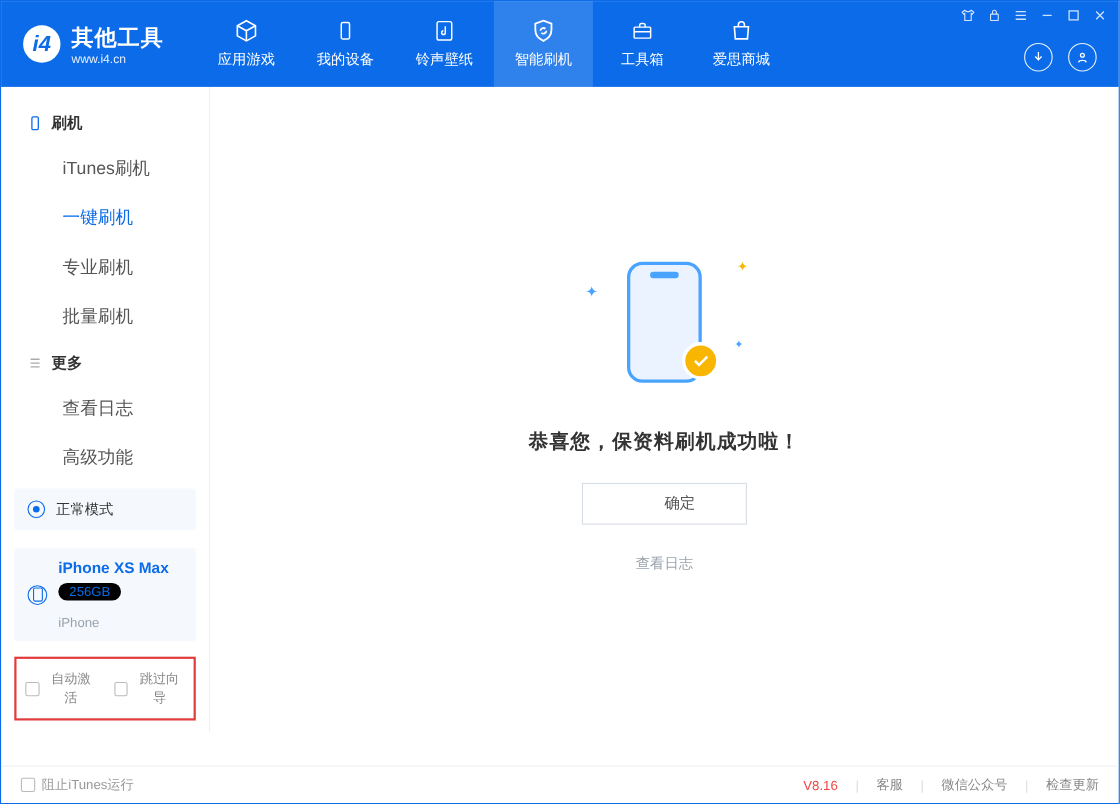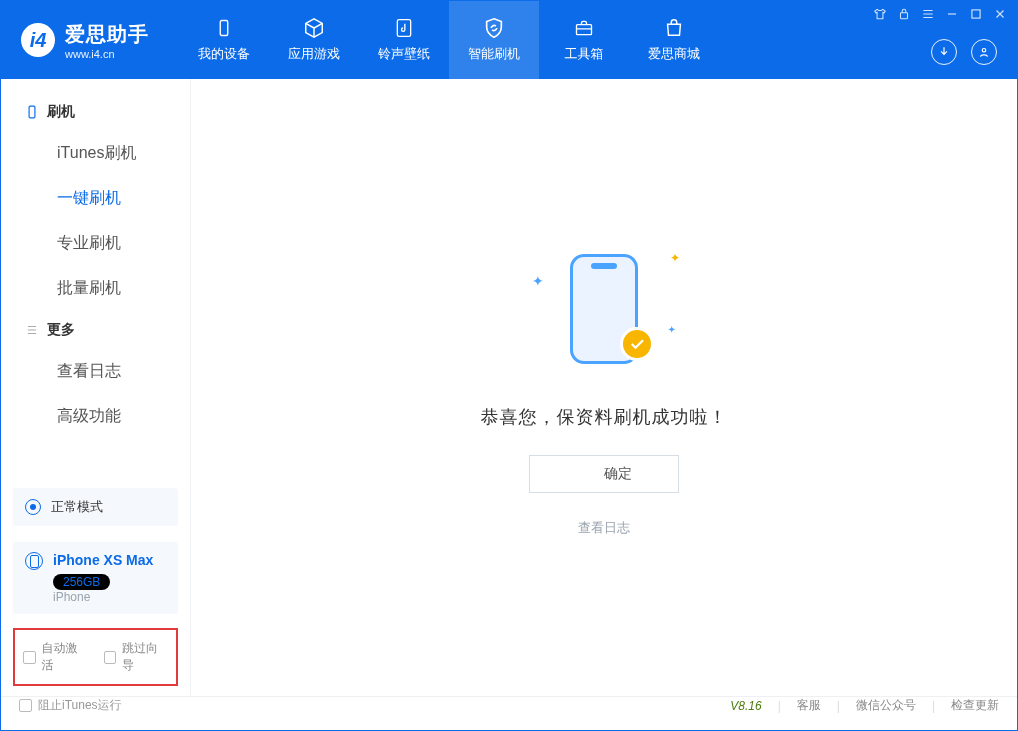--- a/index.html
+++ b/index.html
@@ -23,79 +23,79 @@
 
 .body { flex: 1; display: flex; min-height: 0; }
 .sidebar { width: 190px; border-right: 1px solid #eef0f3; display: flex; flex-direction: column; }
 .side-scroll { flex: 1; overflow: auto; padding-top: 14px; }
 .side-group-hdr { display: flex; align-items: center; gap: 8px; padding: 10px 24px; color: #333; font-size: 14px; font-weight: 600; }
 .side-item { padding: 12px 24px 12px 56px; font-size: 16px; color: #555; cursor: pointer; }
 .side-item.active { color: #0b6be8; }
 .side-panel { margin: 8px 12px; padding: 10px 12px; background: #f5f8fc; border-radius: 3px; font-size: 13px; color: #333; display: flex; align-items: center; gap: 10px; }
 .device-panel .name { color: #0b6be8; font-weight: 600; font-size: 14px; }
 .device-panel .storage { display: inline-block; margin-top: 6px; padding: 1px 10px; border-radius: 10px; background: #000000; color: #0b6be8; font-size: 12px; }
-.device-panel .type { margin-top: 0; color: #9aa3ae; font-size: 12px; }
+.device-panel .type { margin-top: 13px; color: #9aa3ae; font-size: 12px; }
 .mode-dot { width: 16px; height: 16px; border-radius: 50%; border: 1.5px solid #0b6be8; display: inline-flex; align-items: center; justify-content: center; }
 .mode-dot::after { content: ""; width: 6px; height: 6px; border-radius: 50%; background: #0b6be8; }
 .dev-icon { width: 18px; height: 18px; border-radius: 50%; border: 1.5px solid #0b6be8; display: inline-flex; align-items: center; justify-content: center; }
 .dev-icon::after { content: ""; width: 7px; height: 11px; border: 1.5px solid #0b6be8; border-radius: 2px; }
-.side-checks { border: 2px solid #e23b3b; margin: 6px 12px 10px 12px; padding: 10px 8px; display: flex; gap: 16px; font-size: 12px; color: #888; }
+.side-checks { border: 2px solid #e23b3b; margin: 6px 12px 10px 12px; padding: 10px 8px; display: flex; gap: 16px; font-size: 12px; color: #888; text-align: center; }
 .chk { display: flex; align-items: center; gap: 6px; }
 .chk .box { width: 13px; height: 13px; border: 1px solid #bbb; border-radius: 2px; }
 
 
 .main { flex: 1; display: flex; flex-direction: column; align-items: center; justify-content: center; gap: 26px; }
 .success-ill { position: relative; width: 180px; height: 140px; display: flex; align-items: center; justify-content: center; }
 .phone { width: 68px; height: 110px; border-radius: 14px; border: 3px solid #4aa3ff; background: #eaf3ff; position: relative; }
 .phone::before { content: ""; position: absolute; top: 6px; left: 50%; transform: translateX(-50%); width: 26px; height: 6px; background: #4aa3ff; border-radius: 3px; }
 .check-badge { position: absolute; right: 40px; bottom: 18px; width: 34px; height: 34px; border-radius: 50%; background: #f8b600; border: 3px solid #fff; display: flex; align-items: center; justify-content: center; }
 .sparkle1,.sparkle2,.sparkle3 { position: absolute; color: #4aa3ff; }
 .sparkle1 { left: 18px; top: 34px; font-size: 14px; }
 .sparkle2 { right: 14px; top: 12px; color: #f8b600; font-size: 12px; }
 .sparkle3 { right: 18px; bottom: 44px; font-size: 10px; }
-.success-msg { font-size: 18px; color: #333; font-weight: 400; letter-spacing: 1px; }
+.success-msg { font-size: 18px; color: #333; font-weight: 700; letter-spacing: 1px; }
 .ok-btn { width: 150px; height: 38px; border: 1px solid #d7dde4; background: #fff; font-size: 14px; color: #555; cursor: pointer; padding-left: 28px; }
 .log-link { font-size: 13px; color: #9aa3ae; cursor: pointer; }
 
 
-.footer { height: 34px; border-top: 1px solid #eef0f3; display: flex; align-items: flex-start; padding: 0 18px; font-size: 12px; color: #999; gap: 8px; }
+.footer { height: 34px; border-top: 1px solid #eef0f3; display: flex; align-items: center; padding: 0 18px; font-size: 12px; color: #999; gap: 8px; margin-top: 31px; }
 .footer .right { margin-left: auto; display: flex; align-items: center; gap: 16px; }
 .footer .sep { color: #ddd; }
 .footer-link { color: #888; cursor: pointer; }
-.version { color: #4d7c0f; font-style: italic; }
+.version { color: #ef4444; }
 </style>
 </head>
 <body>
 
 <div class="header">
   <div class="logo-block">
     <div class="logo-badge">i4</div>
     <div class="logo-text">
-      <div class="title">爱思助手</div>
+      <div class="title">其他工具</div>
       <div class="subtitle">www.i4.cn</div>
     </div>
   </div>
 
   <div class="nav-tabs">
-    <div class="nav-tab">
-      <span class="nav-icon">
-          <svg viewBox="0 0 24 24" width="18" height="24" fill="none" stroke="#fff" stroke-width="1.8">
-            <rect x="7" y="2" width="10" height="20" rx="2"></rect>
-          </svg>
-        </span>
-      <span>我的设备</span>
-    </div>
     <div class="nav-tab">
       <span class="nav-icon">
           <svg viewBox="0 0 24 24" width="22" height="22" fill="none" stroke="#fff" stroke-width="1.6">
             <path d="M12 2l9 5v10l-9 5-9-5V7z"></path>
             <path d="M12 12l9-5M12 12v10M12 12L3 7"></path>
           </svg>
         </span>
       <span>应用游戏</span>
+    </div>
+    <div class="nav-tab">
+      <span class="nav-icon">
+          <svg viewBox="0 0 24 24" width="18" height="24" fill="none" stroke="#fff" stroke-width="1.8">
+            <rect x="7" y="2" width="10" height="20" rx="2"></rect>
+          </svg>
+        </span>
+      <span>我的设备</span>
     </div>
     <div class="nav-tab">
       <span class="nav-icon">
           <svg viewBox="0 0 24 24" width="20" height="22" fill="none" stroke="#fff" stroke-width="1.6">
             <rect x="4" y="2" width="16" height="20" rx="2"></rect>
             <path d="M13 7v7a2 2 0 11-2-2"></path>
           </svg>
         </span>
       <span>铃声壁纸</span>
     </div>
@@ -199,21 +199,21 @@
       </div>
       <div class="side-item">查看日志</div>
       <div class="side-item">高级功能</div>
     </div>
 
     <div class="side-panel">
       <span class="mode-dot"></span>
       <span>正常模式</span>
     </div>
 
-    <div class="side-panel device-panel" style="align-items:flex-start;">
+    <div class="side-panel device-panel" style="align-items:center;">
       <span class="dev-icon"></span>
       <div>
         <div class="name">iPhone XS Max</div>
         <span class="storage">256GB</span>
         <div class="type">iPhone</div>
       </div>
     </div>
 
     <div class="side-checks">
       <label class="chk">

